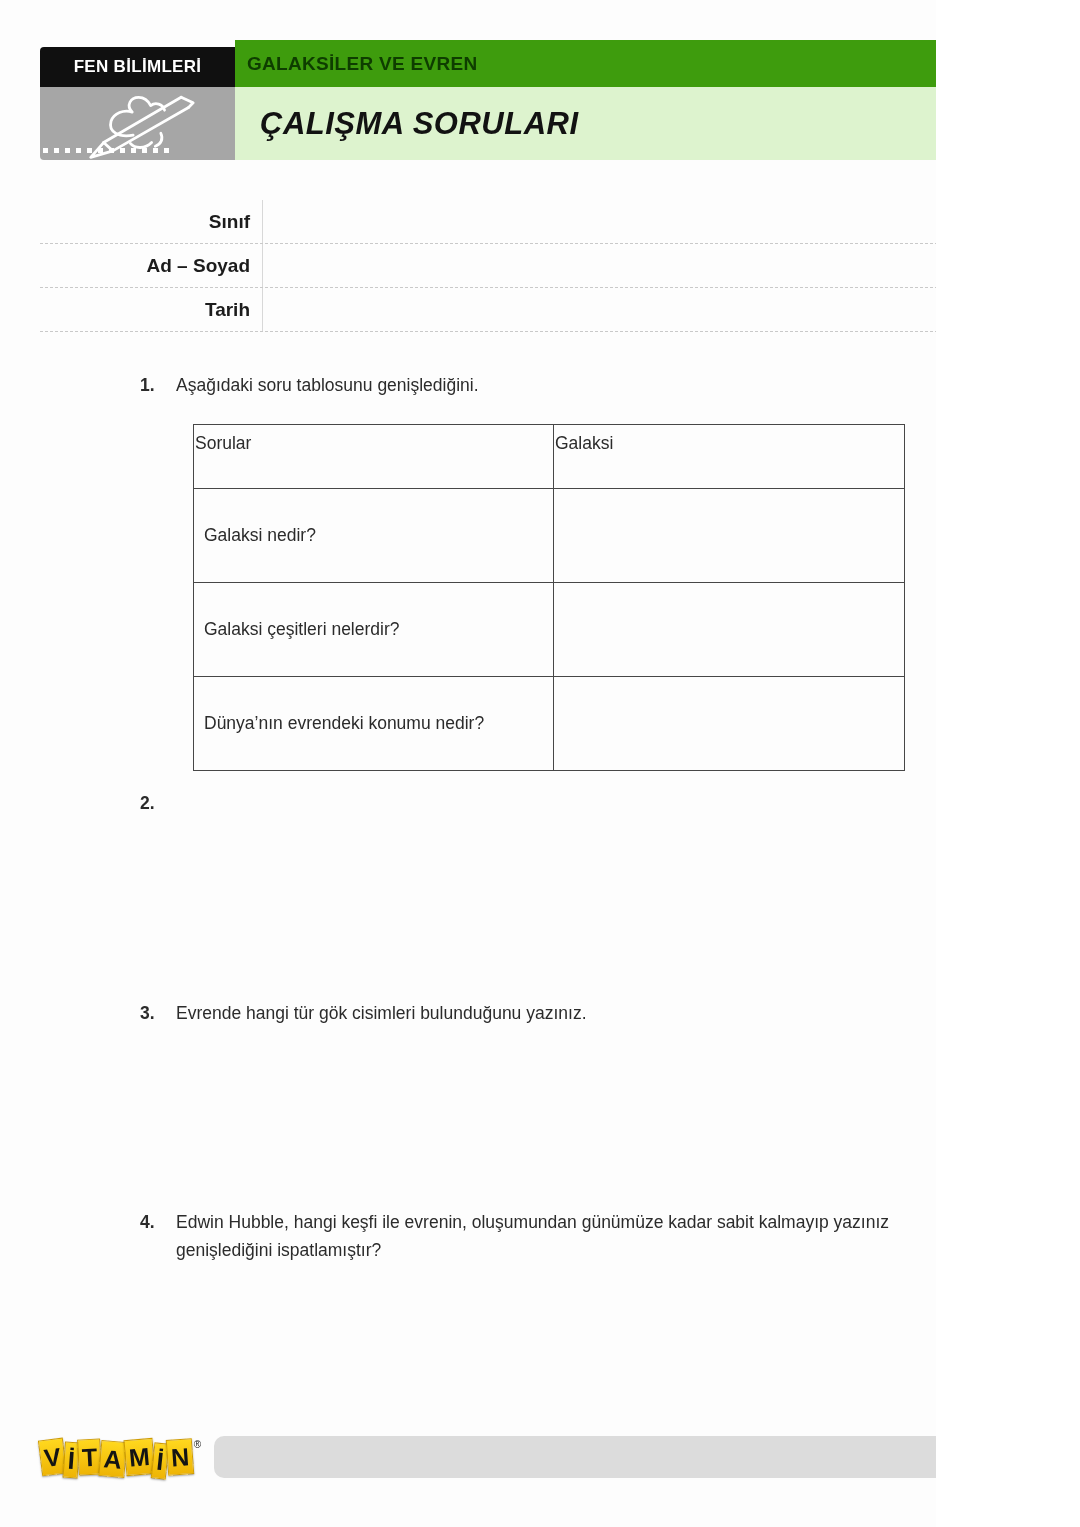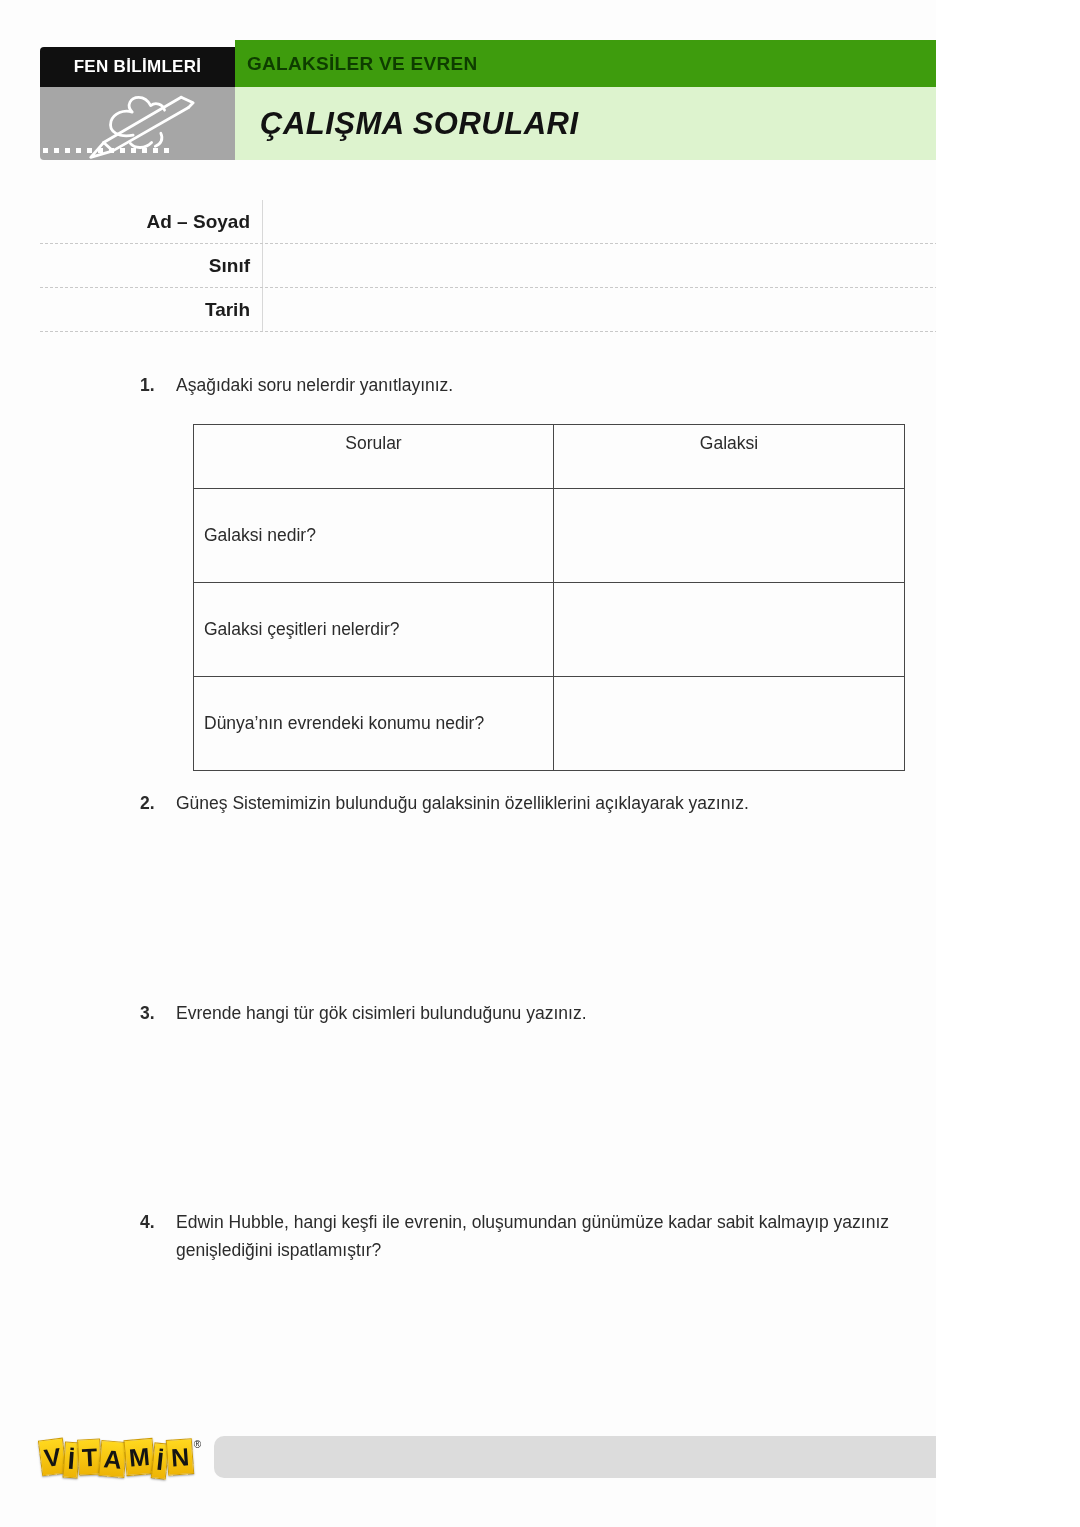--- a/index.html
+++ b/index.html
@@ -51,21 +51,21 @@
   .question { position:absolute; display:flex; font-size:17.5px; color:#2b2b2b; line-height:1.6; }
   .q-num { font-weight:bold; width:36px; flex-shrink:0; }
   #q1 { left:140px; top:371px; width:860px; }
   #q2 { left:140px; top:789px; width:870px; }
   #q3 { left:140px; top:999px; width:870px; }
   #q4 { left:140px; top:1208px; width:812px; }
 
   
   .q-table { position:absolute; left:193px; top:424px; border-collapse:collapse; background:#fdfdfd; }
   .q-table th, .q-table td { border:1.5px solid #474747; width:348px; font-size:17.5px; }
-  .q-table th { height:54px; vertical-align:top; padding-top:8px; text-align:center; font-weight:normal; }
+  .q-table th { height:54px; vertical-align:top; padding-top:8px; text-align:left; font-weight:normal; }
   .q-table td.q-cell { height:91px; vertical-align:middle; padding-left:10px; text-align:left; }
   .q-table td.a-cell { height:91px; }
 
   
   .footer { position:absolute; left:40px; top:1436px; width:998px; display:flex; align-items:flex-start; }
   .logo { width:168px; display:flex; align-items:flex-start; padding-top:3px; }
   .logo-chip {
     display:inline-block; background:linear-gradient(180deg,#ffd81e,#eeb405);
     color:#141414; font-weight:bold; font-size:25px; line-height:1;
     padding:5px 3px 4px; margin-right:-1px; border:1px solid #cf9c00;
@@ -109,36 +109,36 @@
           </g>
         </svg>
         <div class="dotted-trail"></div>
       </div>
       <div class="title-bar">ÇALIŞMA SORULARI</div>
     </div>
   </div>
 
   <div class="student-form">
     <div class="form-row">
-      <div class="flabel">Ad – Soyad</div>
+      <div class="flabel">Sınıf</div>
       <div class="fvalue"></div>
     </div>
     <div class="form-row">
-      <div class="flabel">Sınıf</div>
+      <div class="flabel">Ad – Soyad</div>
       <div class="fvalue"></div>
     </div>
     <div class="form-row">
       <div class="flabel">Tarih</div>
       <div class="fvalue"></div>
     </div>
   </div>
 
   <div class="question" id="q1">
     <span class="q-num">1.</span>
-    <span class="q-text">Aşağıdaki soru nelerdir yanıtlayınız.</span>
+    <span class="q-text">Aşağıdaki soru tablosunu genişlediğini.</span>
   </div>
 
   <table class="q-table">
     <thead>
       <tr>
         <th>Sorular</th>
         <th>Galaksi</th>
       </tr>
     </thead>
     <tbody>
@@ -152,21 +152,20 @@
       </tr>
       <tr>
         <td class="q-cell">Dünya’nın evrendeki konumu nedir?</td>
         <td class="a-cell"></td>
       </tr>
     </tbody>
   </table>
 
   <div class="question" id="q2">
     <span class="q-num">2.</span>
-    <span class="q-text">Güneş Sistemimizin bulunduğu galaksinin özelliklerini açıklayarak yazınız.</span>
   </div>
 
   <div class="question" id="q3">
     <span class="q-num">3.</span>
     <span class="q-text">Evrende hangi tür gök cisimleri bulunduğunu yazınız.</span>
   </div>
 
   <div class="question" id="q4">
     <span class="q-num">4.</span>
     <span class="q-text">Edwin Hubble, hangi keşfi ile evrenin, oluşumundan günümüze kadar sabit kalmayıp yazınız genişlediğini ispatlamıştır?</span>

